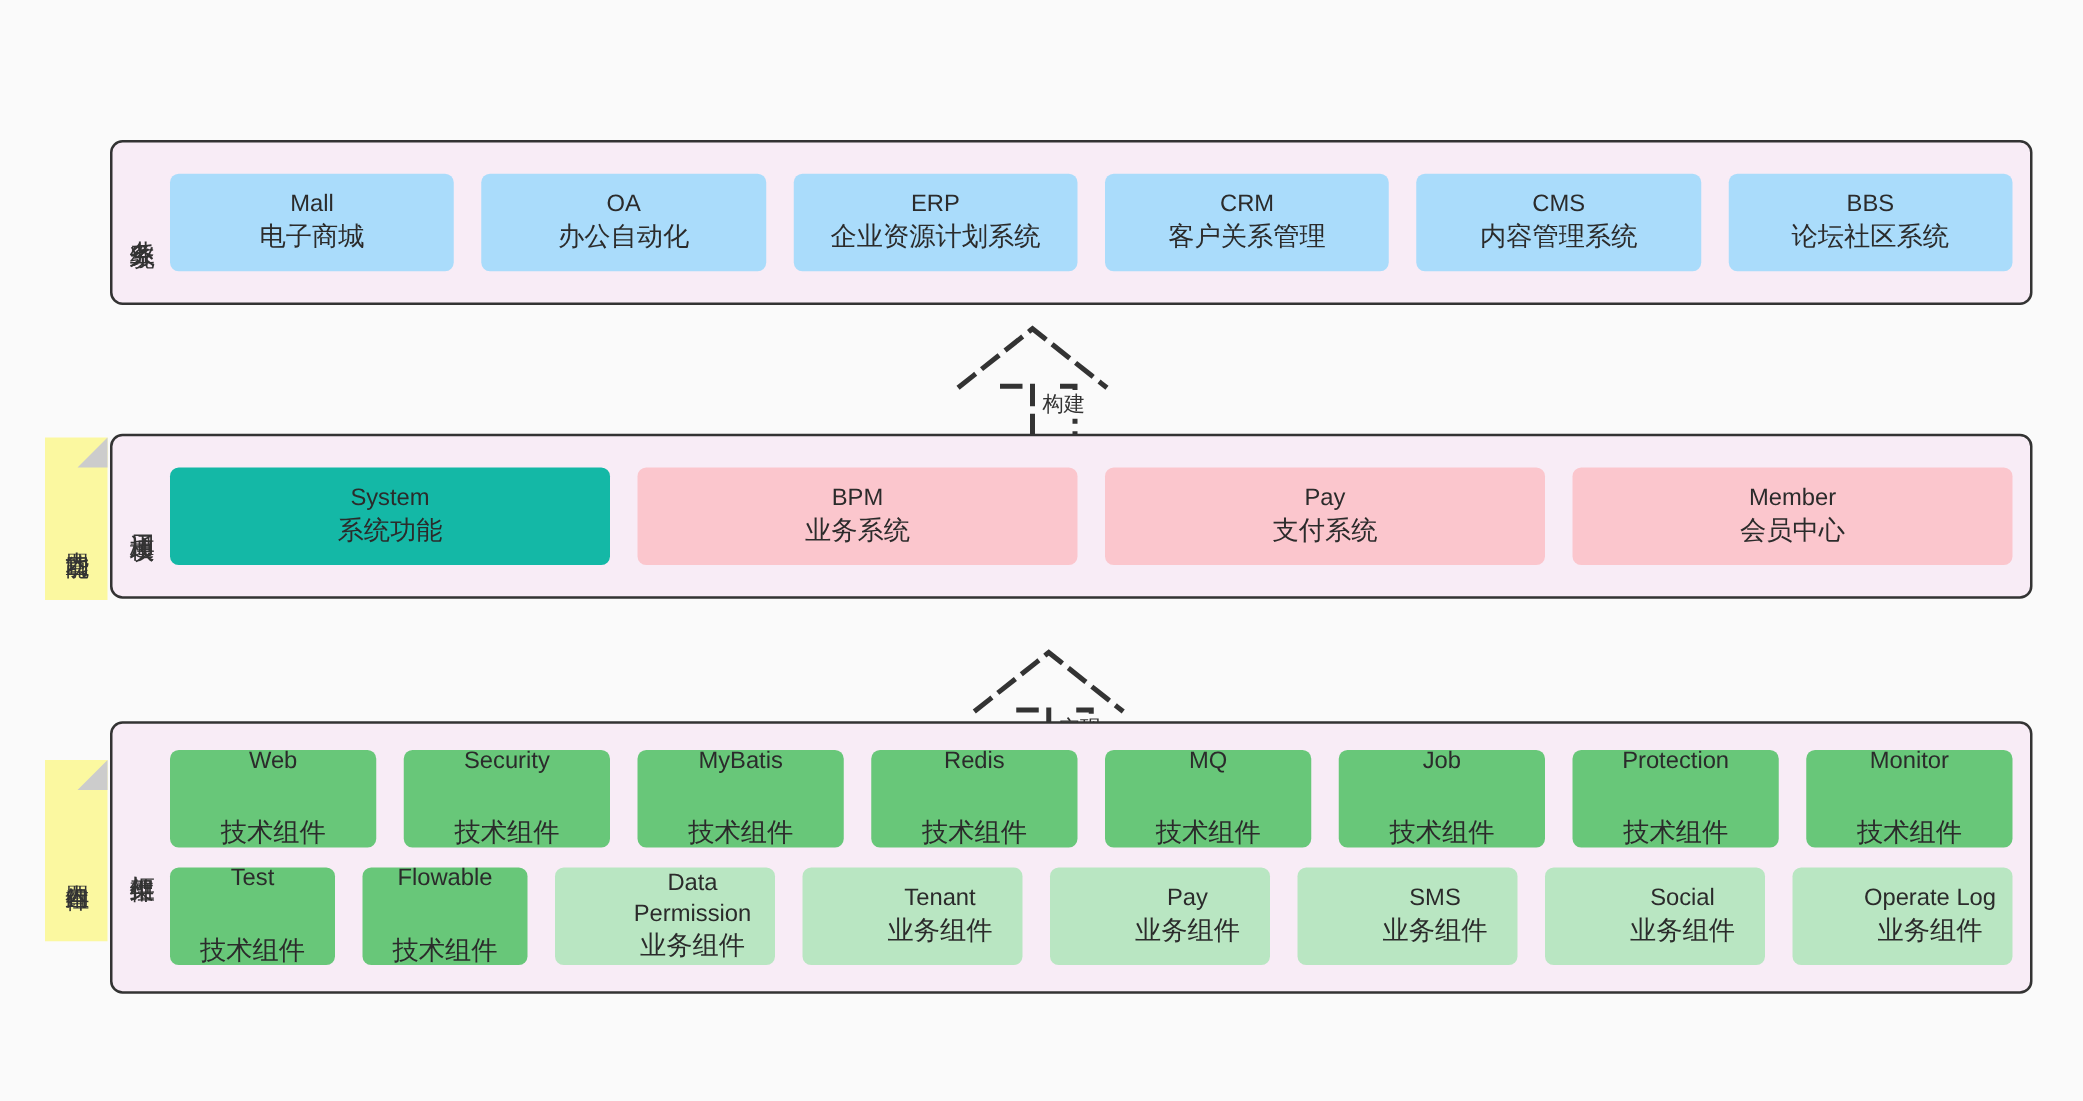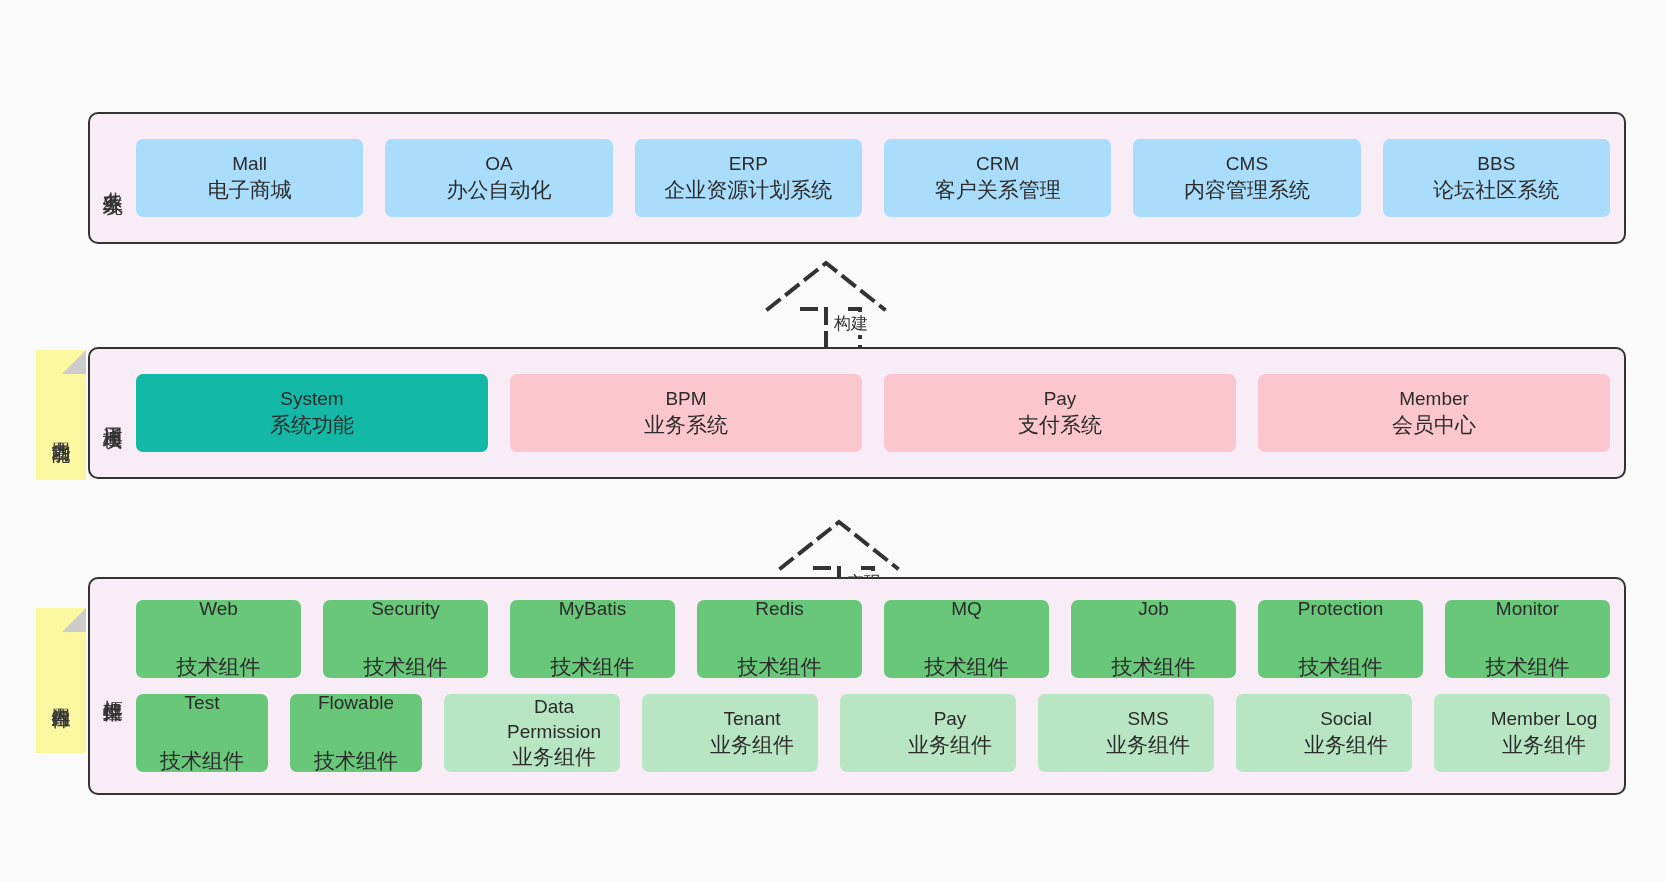--- a/index.html
+++ b/index.html
@@ -291,21 +291,21 @@
         </div>
         <div class="card card-lgreen h-comp">
           <span class="t">SMS</span>
           <span class="s">业务组件</span>
         </div>
         <div class="card card-lgreen h-comp">
           <span class="t">Social</span>
           <span class="s">业务组件</span>
         </div>
         <div class="card card-lgreen h-comp">
-          <span class="t">Member Log</span>
+          <span class="t">Operate Log</span>
           <span class="s">业务组件</span>
         </div>
       </div>
 
     </div>
   </div>
 
 </div>
 
 </body></html>

